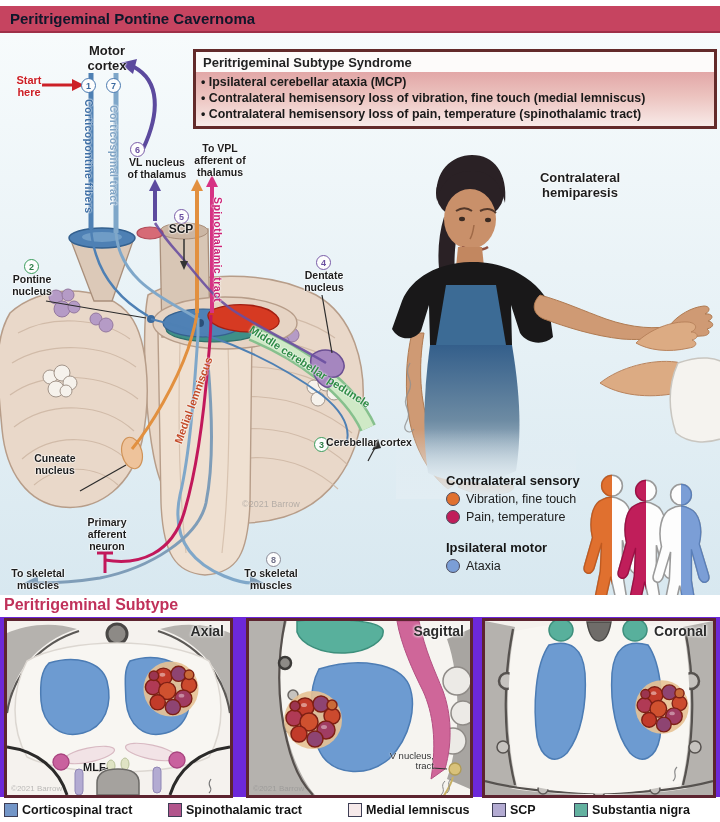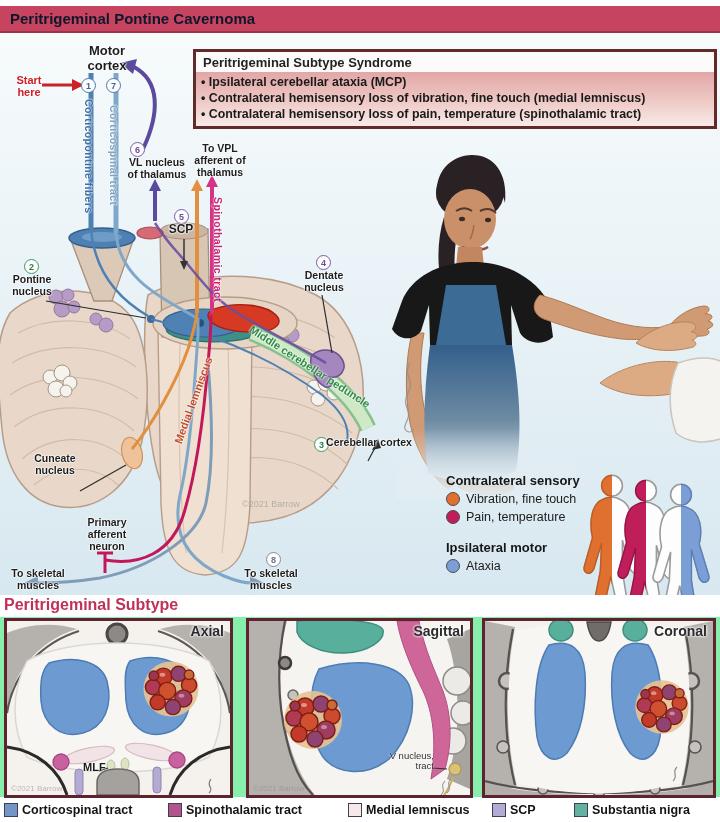--- a/index.html
+++ b/index.html
@@ -37,21 +37,21 @@
   .wm{position:absolute;font:9px "Liberation Sans",sans-serif;color:#8b8b8b;opacity:.55;}
   
   .sens{position:absolute;left:446px;top:440px;}
   .sens-title{font:bold 13px "Liberation Sans",sans-serif;color:#161616;margin-bottom:3px;}
   .sens-row{display:flex;align-items:center;gap:6px;margin:4px 0;}
   .dot{width:12px;height:12px;border-radius:50%;border:1.6px solid #4c4c5e;flex:0 0 auto;}
   .sens-item{font:12.5px "Liberation Sans",sans-serif;color:#202020;}
   .mt6{margin-top:16px;}
   
   .subtype-title{position:absolute;left:4px;top:596px;font:bold 16px "Liberation Sans",sans-serif;color:#c0315a;}
-  .panels{position:absolute;left:0;top:617px;width:720px;height:180px;background:#86efac;}
+  .panels{position:absolute;left:0;top:617px;width:720px;height:180px;background:#6d28d9;}
   .panel{position:absolute;top:1px;height:174px;background:#f5f2ee;border:3px solid #5d2430;}
   .panel svg{display:block;width:100%;height:100%;}
   .panel-tag{position:absolute;top:2px;right:6px;font:bold 14px "Liberation Sans",sans-serif;color:#2c2c2c;
              text-shadow:0 0 3px #fff,0 0 3px #fff;}
   .anno{position:absolute;font:bold 11px "Liberation Sans",sans-serif;color:#1d1d1d;text-shadow:0 0 2px #fff;margin-left:12px;}
   .anno-sm{position:absolute;font:9.5px "Liberation Sans",sans-serif;color:#333;text-align:right;line-height:1.1;
            text-shadow:0 0 2px #fff;}
   
   .tract-legend{position:absolute;left:0;top:800px;width:720px;height:22px;background:#fff;}
   .tl-item{position:absolute;top:3px;display:flex;align-items:center;gap:4px;}
@@ -288,20 +288,21 @@
     <div class="rot" style="left:254px;top:290px;color:#2e8b45;transform:rotate(33deg);transform-origin:left top;">Middle cerebellar peduncle</div>
     <div class="rot" style="left:172px;top:408px;color:#c34a28;transform:rotate(-70deg);transform-origin:left top;">Medial lemniscus</div>
     <span class="stepnum c-green abs" style="left:314px;top:404px;">3</span>
     <div class="lbl" style="left:312px;top:404px;width:86px;padding-left:14px;">Cerebellar cortex</div>
     <div class="lbl" style="left:28px;top:420px;width:54px;">Cuneate nucleus</div>
     <div class="lbl" style="left:78px;top:484px;width:58px;">Primary afferent neuron</div>
     <div class="lbl" style="left:6px;top:535px;width:64px;">To skeletal muscles</div>
     <span class="stepnum c-gray abs" style="left:266px;top:519px;">8</span>
     <div class="lbl" style="left:238px;top:535px;width:66px;">To skeletal muscles</div>
     <div class="wm" style="left:242px;top:466px;">©2021 Barrow</div>
+    <div class="lbl" style="left:515px;top:138px;width:130px;font-size:13px;">Contralateral hemiparesis</div>
 
     <div class="sens">
       <div class="sens-title">Contralateral sensory</div>
       <div class="sens-row">
         <span class="dot" style="background: rgb(224, 112, 47);"></span>
         <span class="sens-item">Vibration, fine touch</span>
       </div>
       <div class="sens-row">
         <span class="dot" style="background: rgb(192, 30, 90);"></span>
         <span class="sens-item">Pain, temperature</span>

